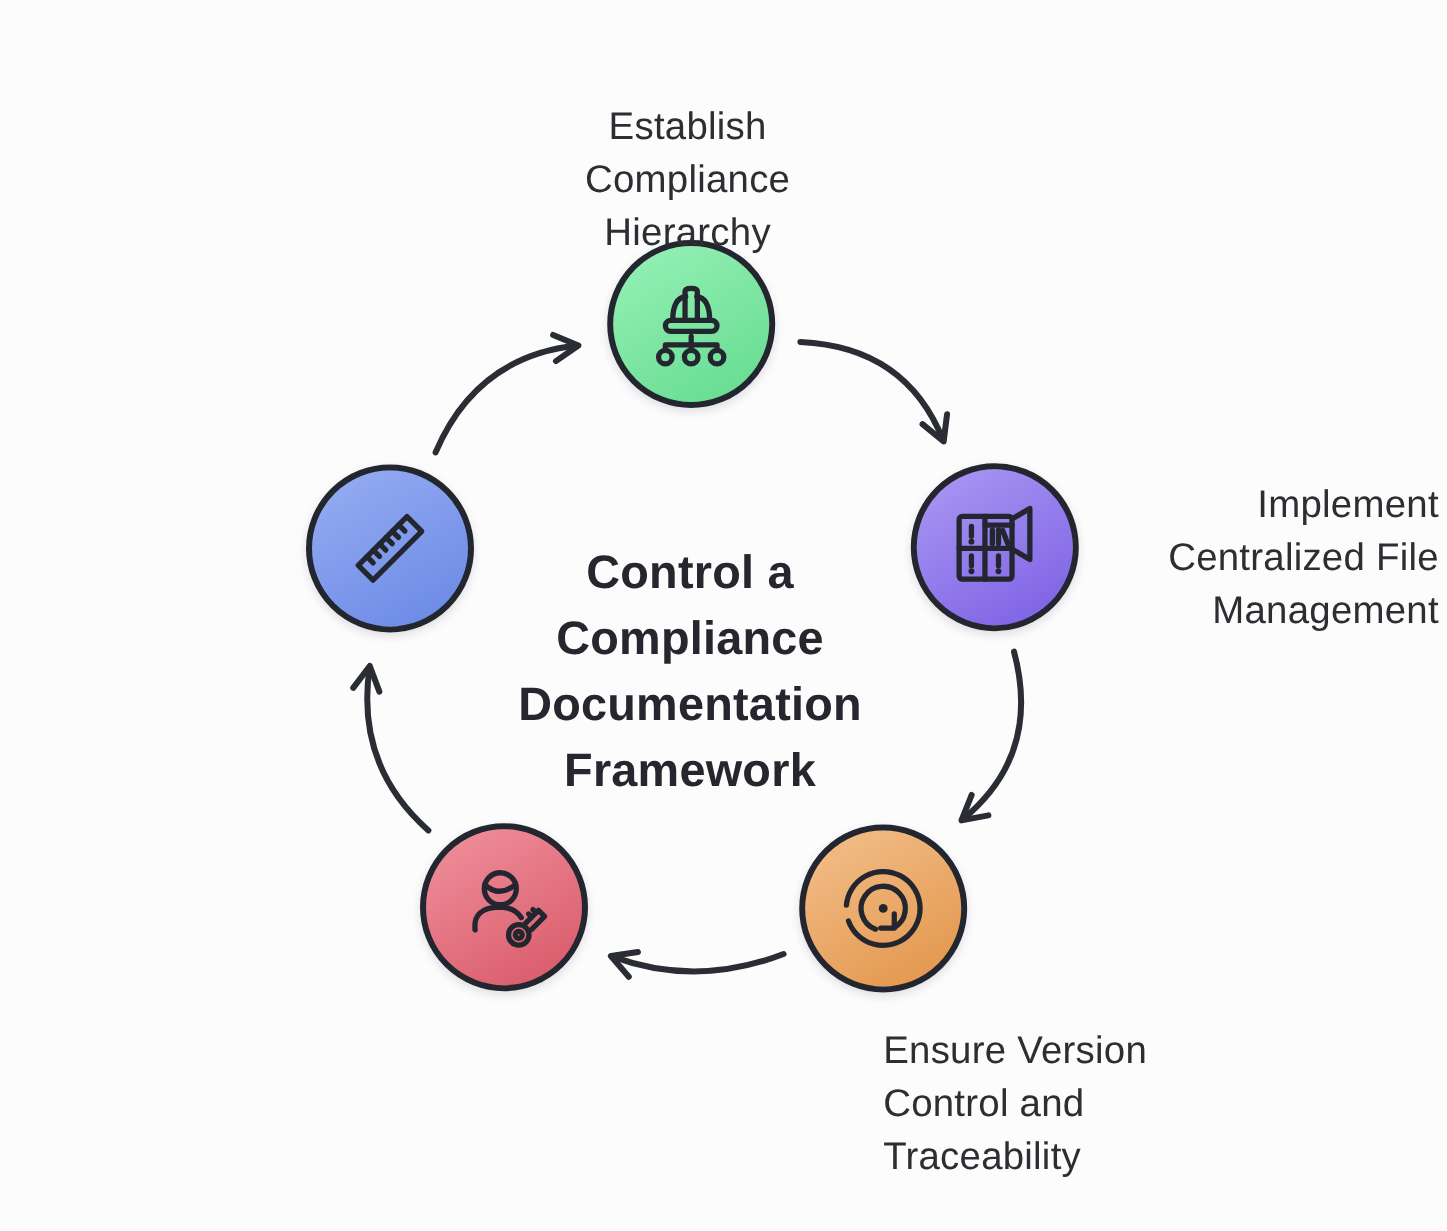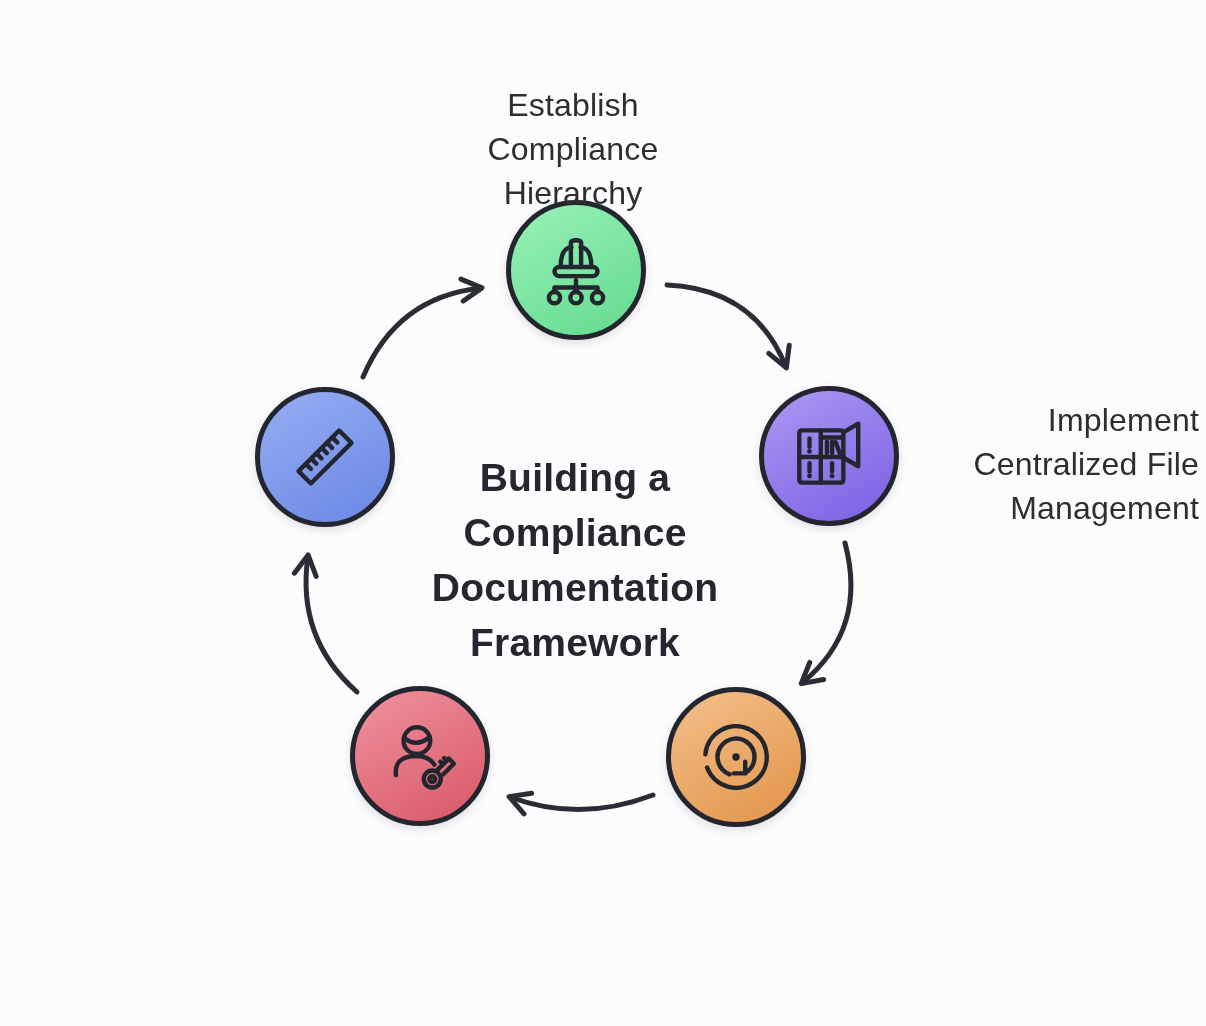--- a/index.html
+++ b/index.html
@@ -92,21 +92,21 @@
         <path d="M5,5 L25,16 L5,27" fill="none" stroke="#2b2d35" stroke-width="5" stroke-linecap="round" stroke-linejoin="round"></path>
       </marker>
     </defs>
     <path class="arrow" d="M 363 377 Q 397 297 481 288" marker-end="url(#ah)"></path>
     <path class="arrow" d="M 667 285 Q 755 289 786 367" marker-end="url(#ah)"></path>
     <path class="arrow" d="M 845 543 Q 868 629 802 683" marker-end="url(#ah)"></path>
     <path class="arrow" d="M 653 795 Q 580 823 510 797" marker-end="url(#ah)"></path>
     <path class="arrow" d="M 357 692 Q 296 638 308 556" marker-end="url(#ah)"></path>
   </svg>
 
-  <div class="title">Building a
+  <div class="title">Control a
 Compliance
 Documentation
 Framework</div>
 
   <div class="node node-green" style="background: linear-gradient(150deg, rgb(147, 239, 180) 8%, rgb(102, 220, 144) 95%);">
     <svg class="icon" width="82" height="82" viewBox="0 0 80 80">
       <path d="M25 37 Q25 19 35.5 17.5"></path>
       <path d="M44.5 17.5 Q55 19 55 37"></path>
       <path d="M35 37 L35 13.5 Q35 11 40 11 Q45 11 45 13.5 L45 37"></path>
       <rect x="19" y="37" width="42" height="9" rx="4.5"></rect>
@@ -166,14 +166,17 @@
       <path d="M47.1 20.9 L52.1 25.9"></path>
     </svg>
   </div>
 
   <div class="label label-top">Establish
 Compliance
 Hierarchy</div>
   <div class="label label-right">Implement
 Centralized File
 Management</div>
+  <div class="label label-bottom-right">Ensure Version
+Control and
+Traceability</div>
 
 </div>
 
 </body></html>

